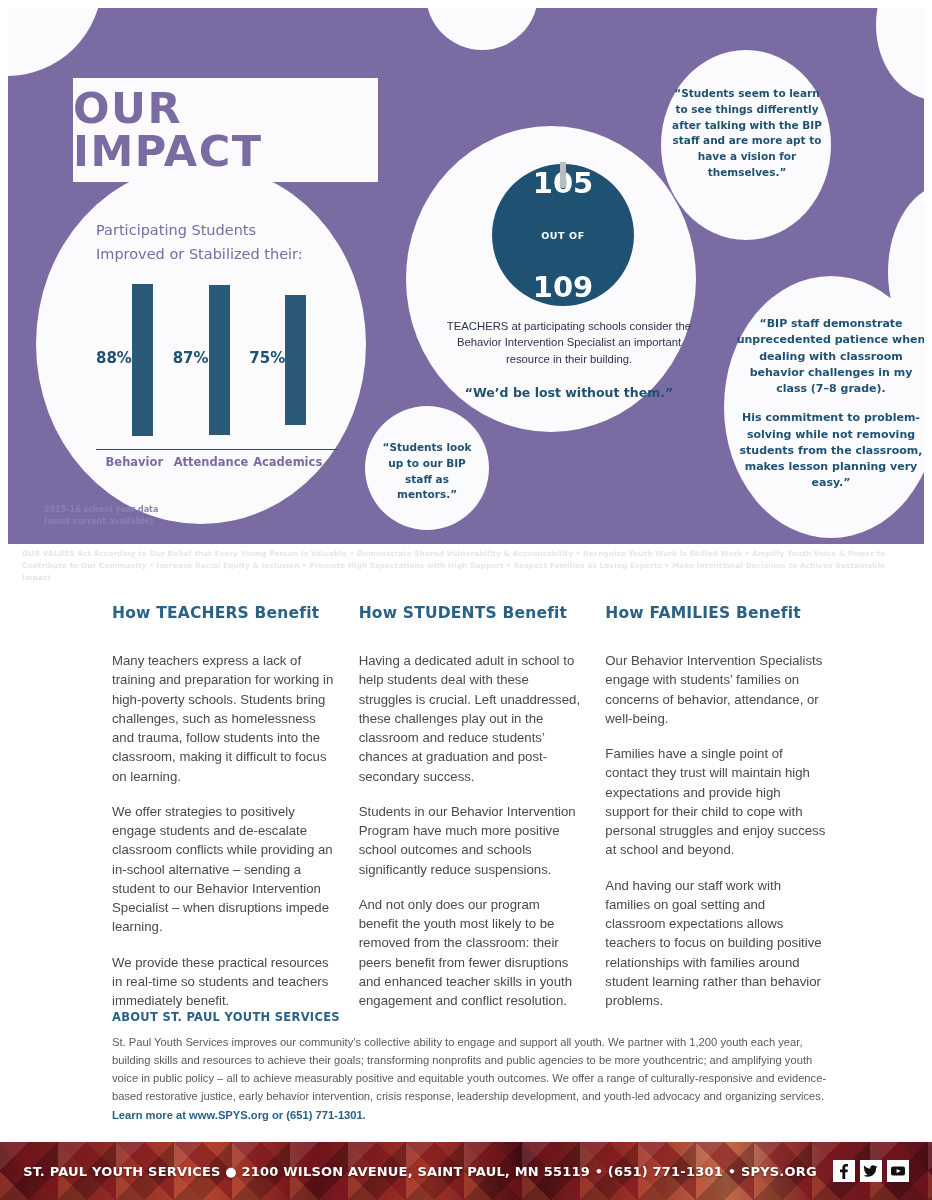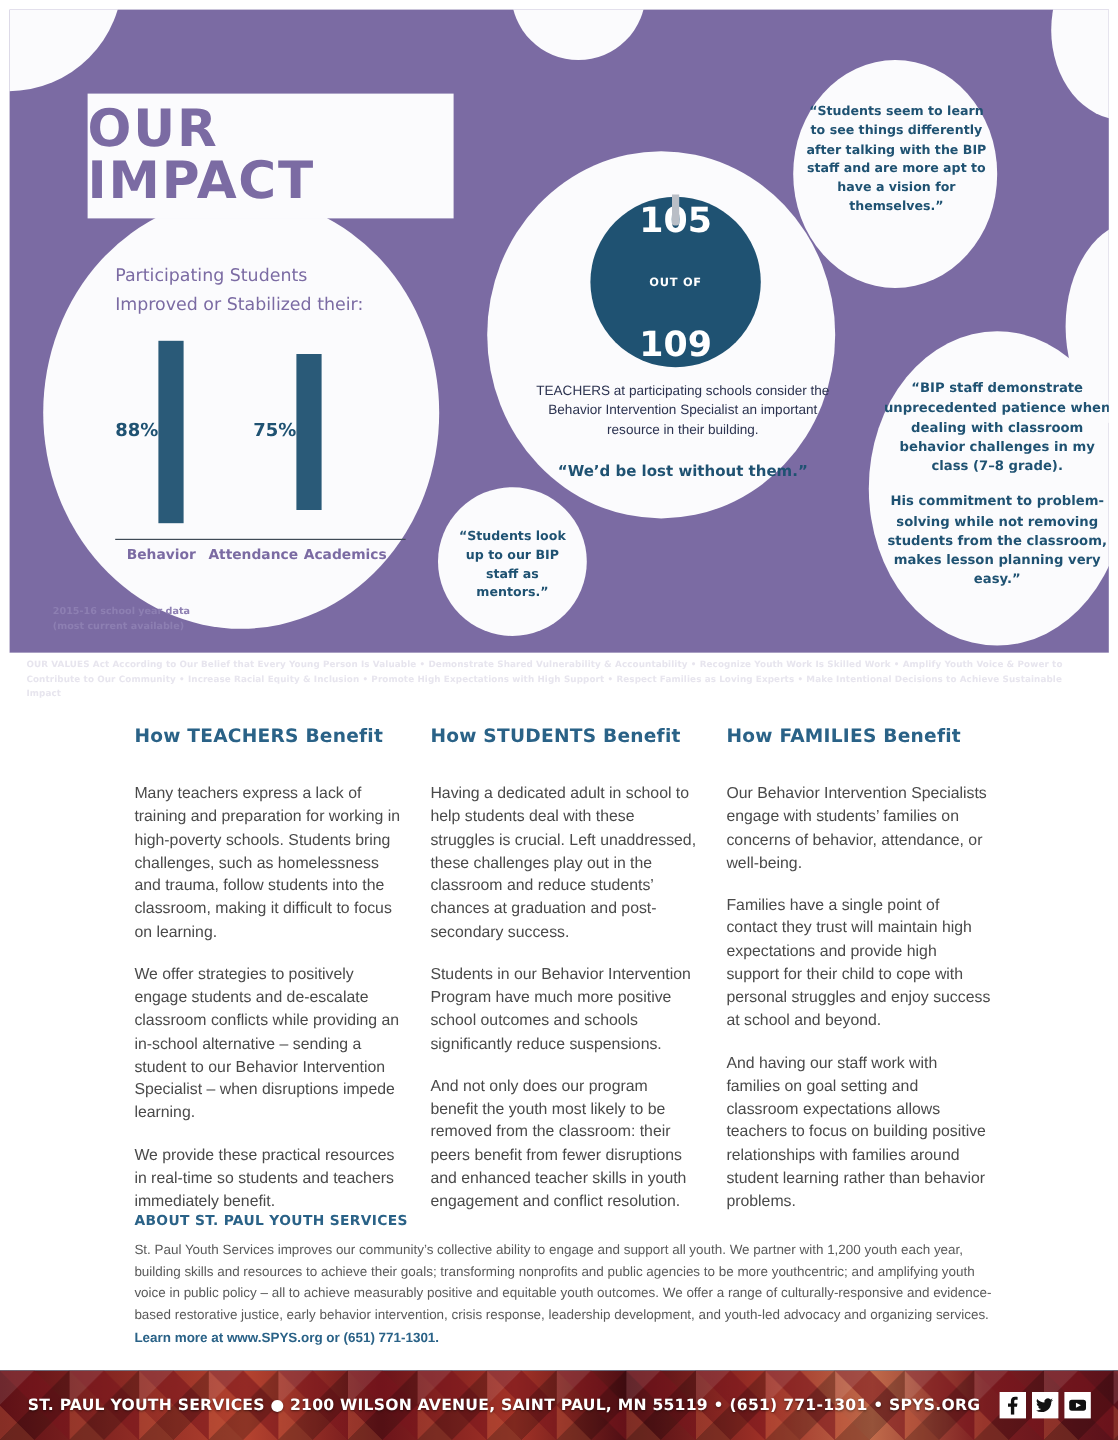--- a/index.html
+++ b/index.html
@@ -139,20 +139,24 @@
       </div>
 
       <div class="chart-wrap">
         <div class="chart-title">Participating Students</div>
         <div class="chart-title">Improved or Stabilized their:</div>
         <div class="plot">
           <div class="bars">
             <div class="barcol">
               <span class="barlabel">88%</span>
               <div class="bar" style="height:152px"></div>
+            </div>
+            <div class="barcol">
+              <span class="barlabel">87%</span>
+              <div class="bar" style="height:150px"></div>
             </div>
             <div class="barcol">
               <span class="barlabel">75%</span>
               <div class="bar" style="height:130px"></div>
             </div>
           </div>
           <div class="axis"></div>
         </div>
         <div class="xlabels">
           <span class="xlab">Behavior</span>

